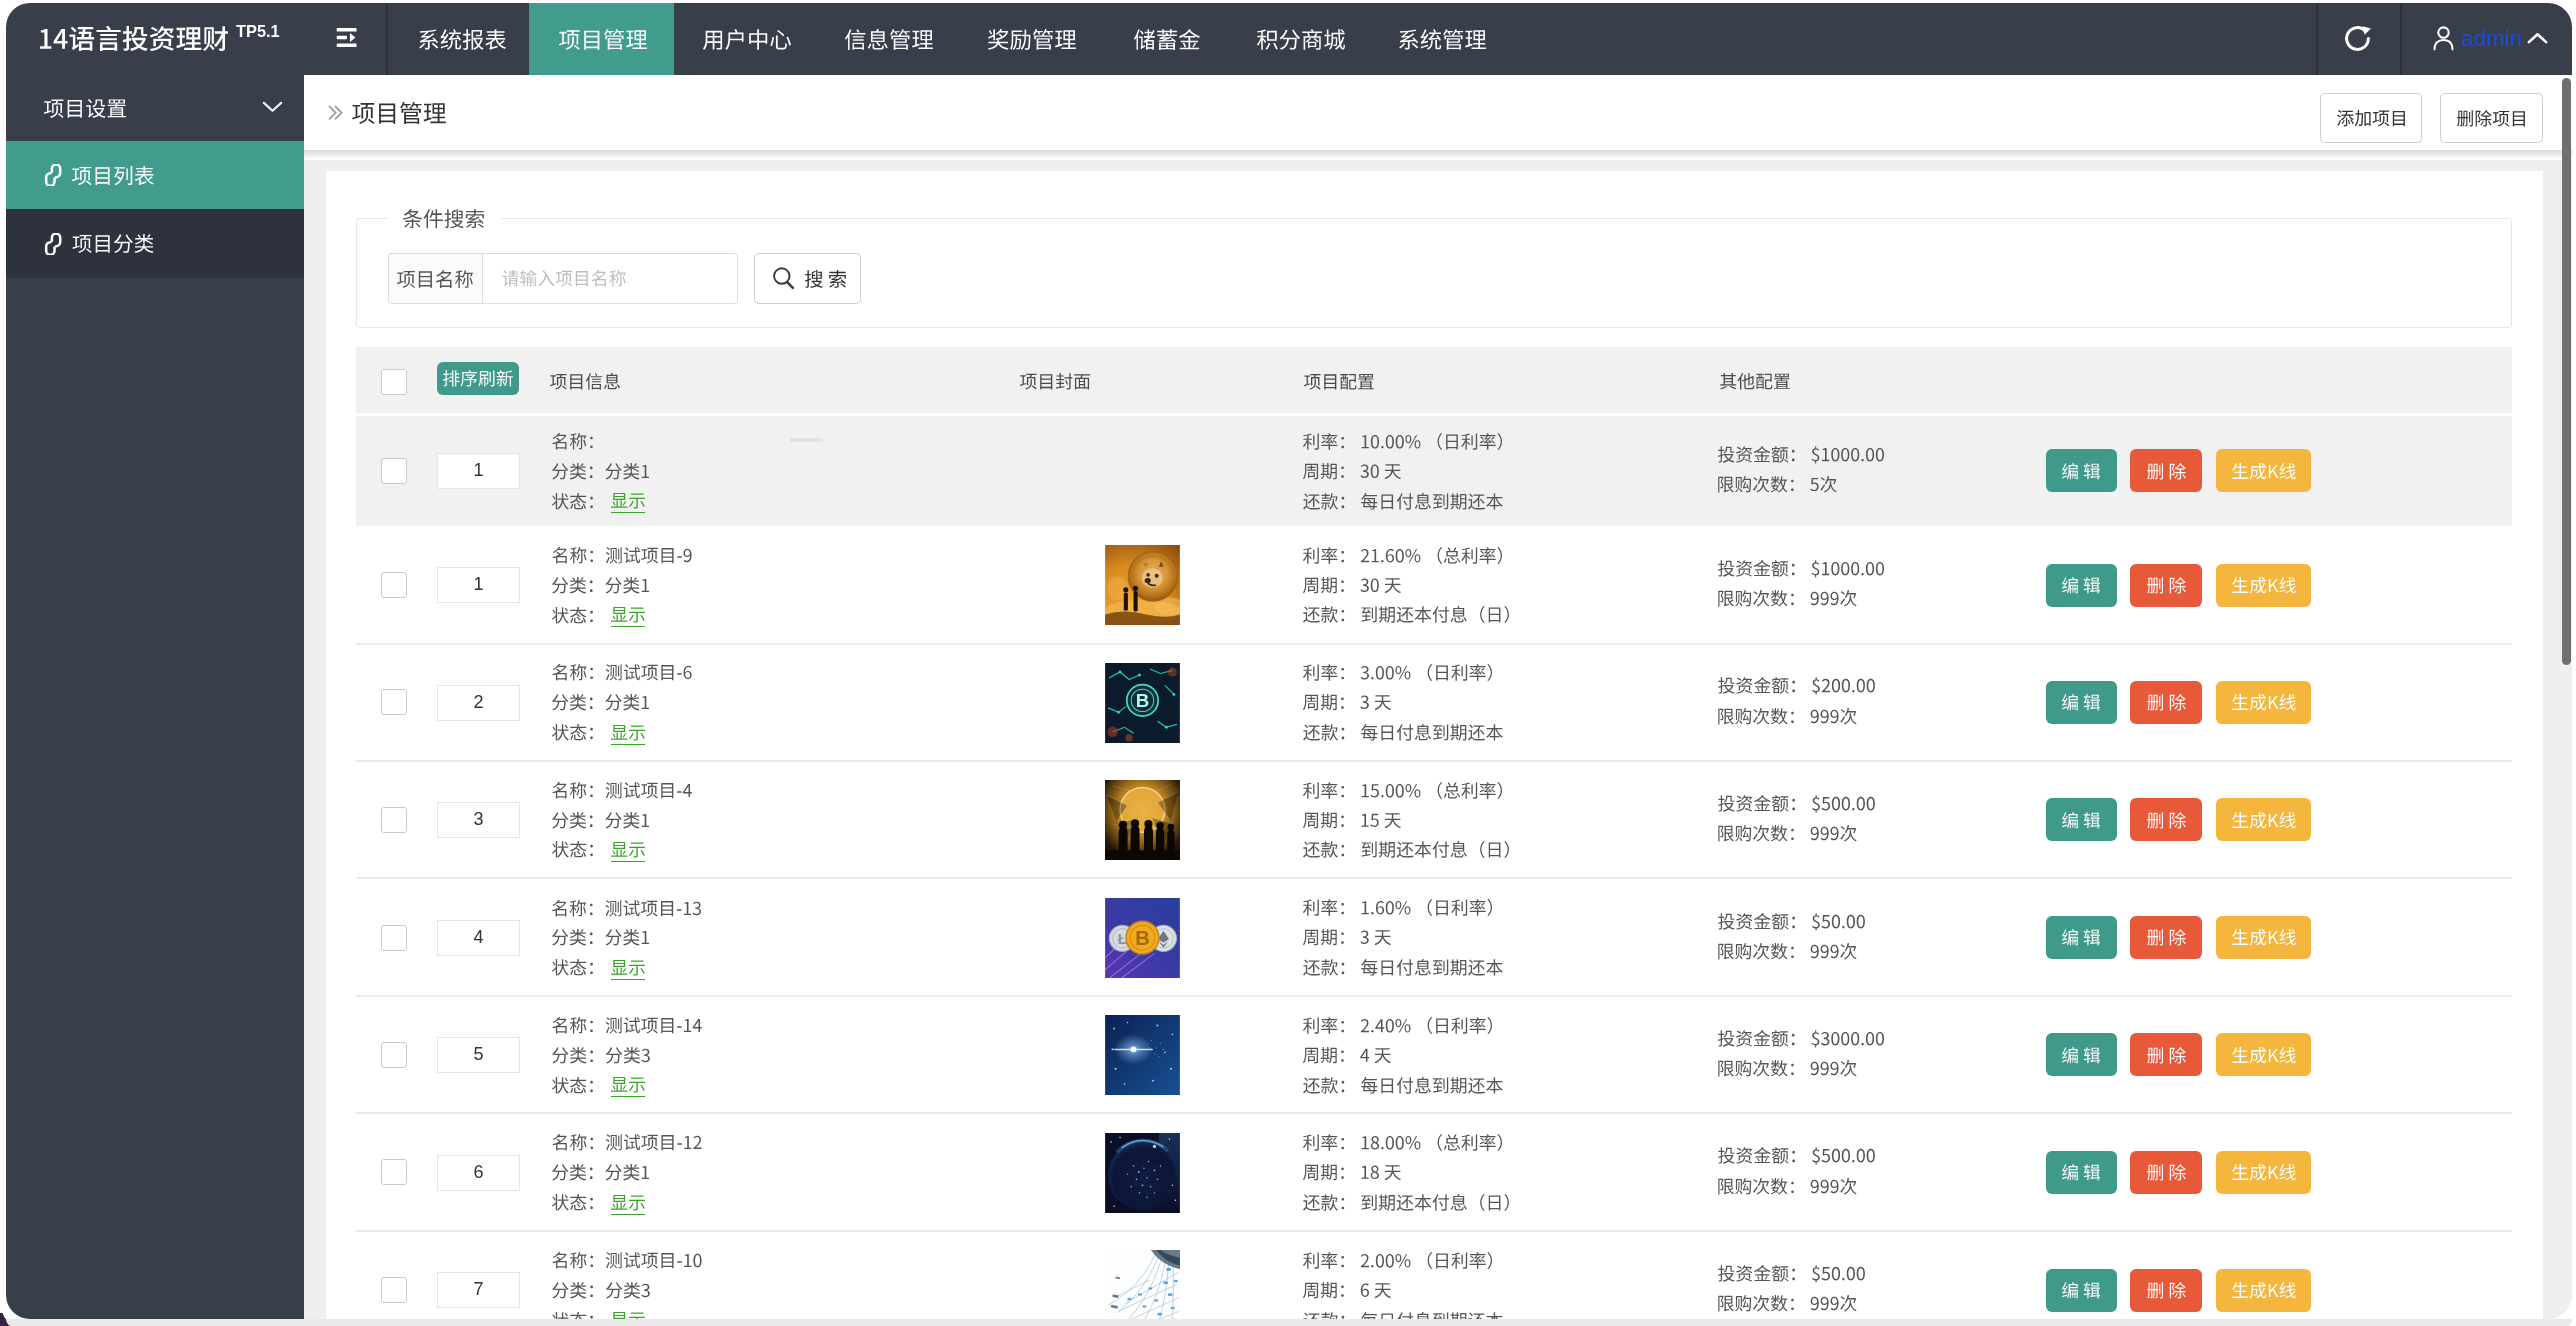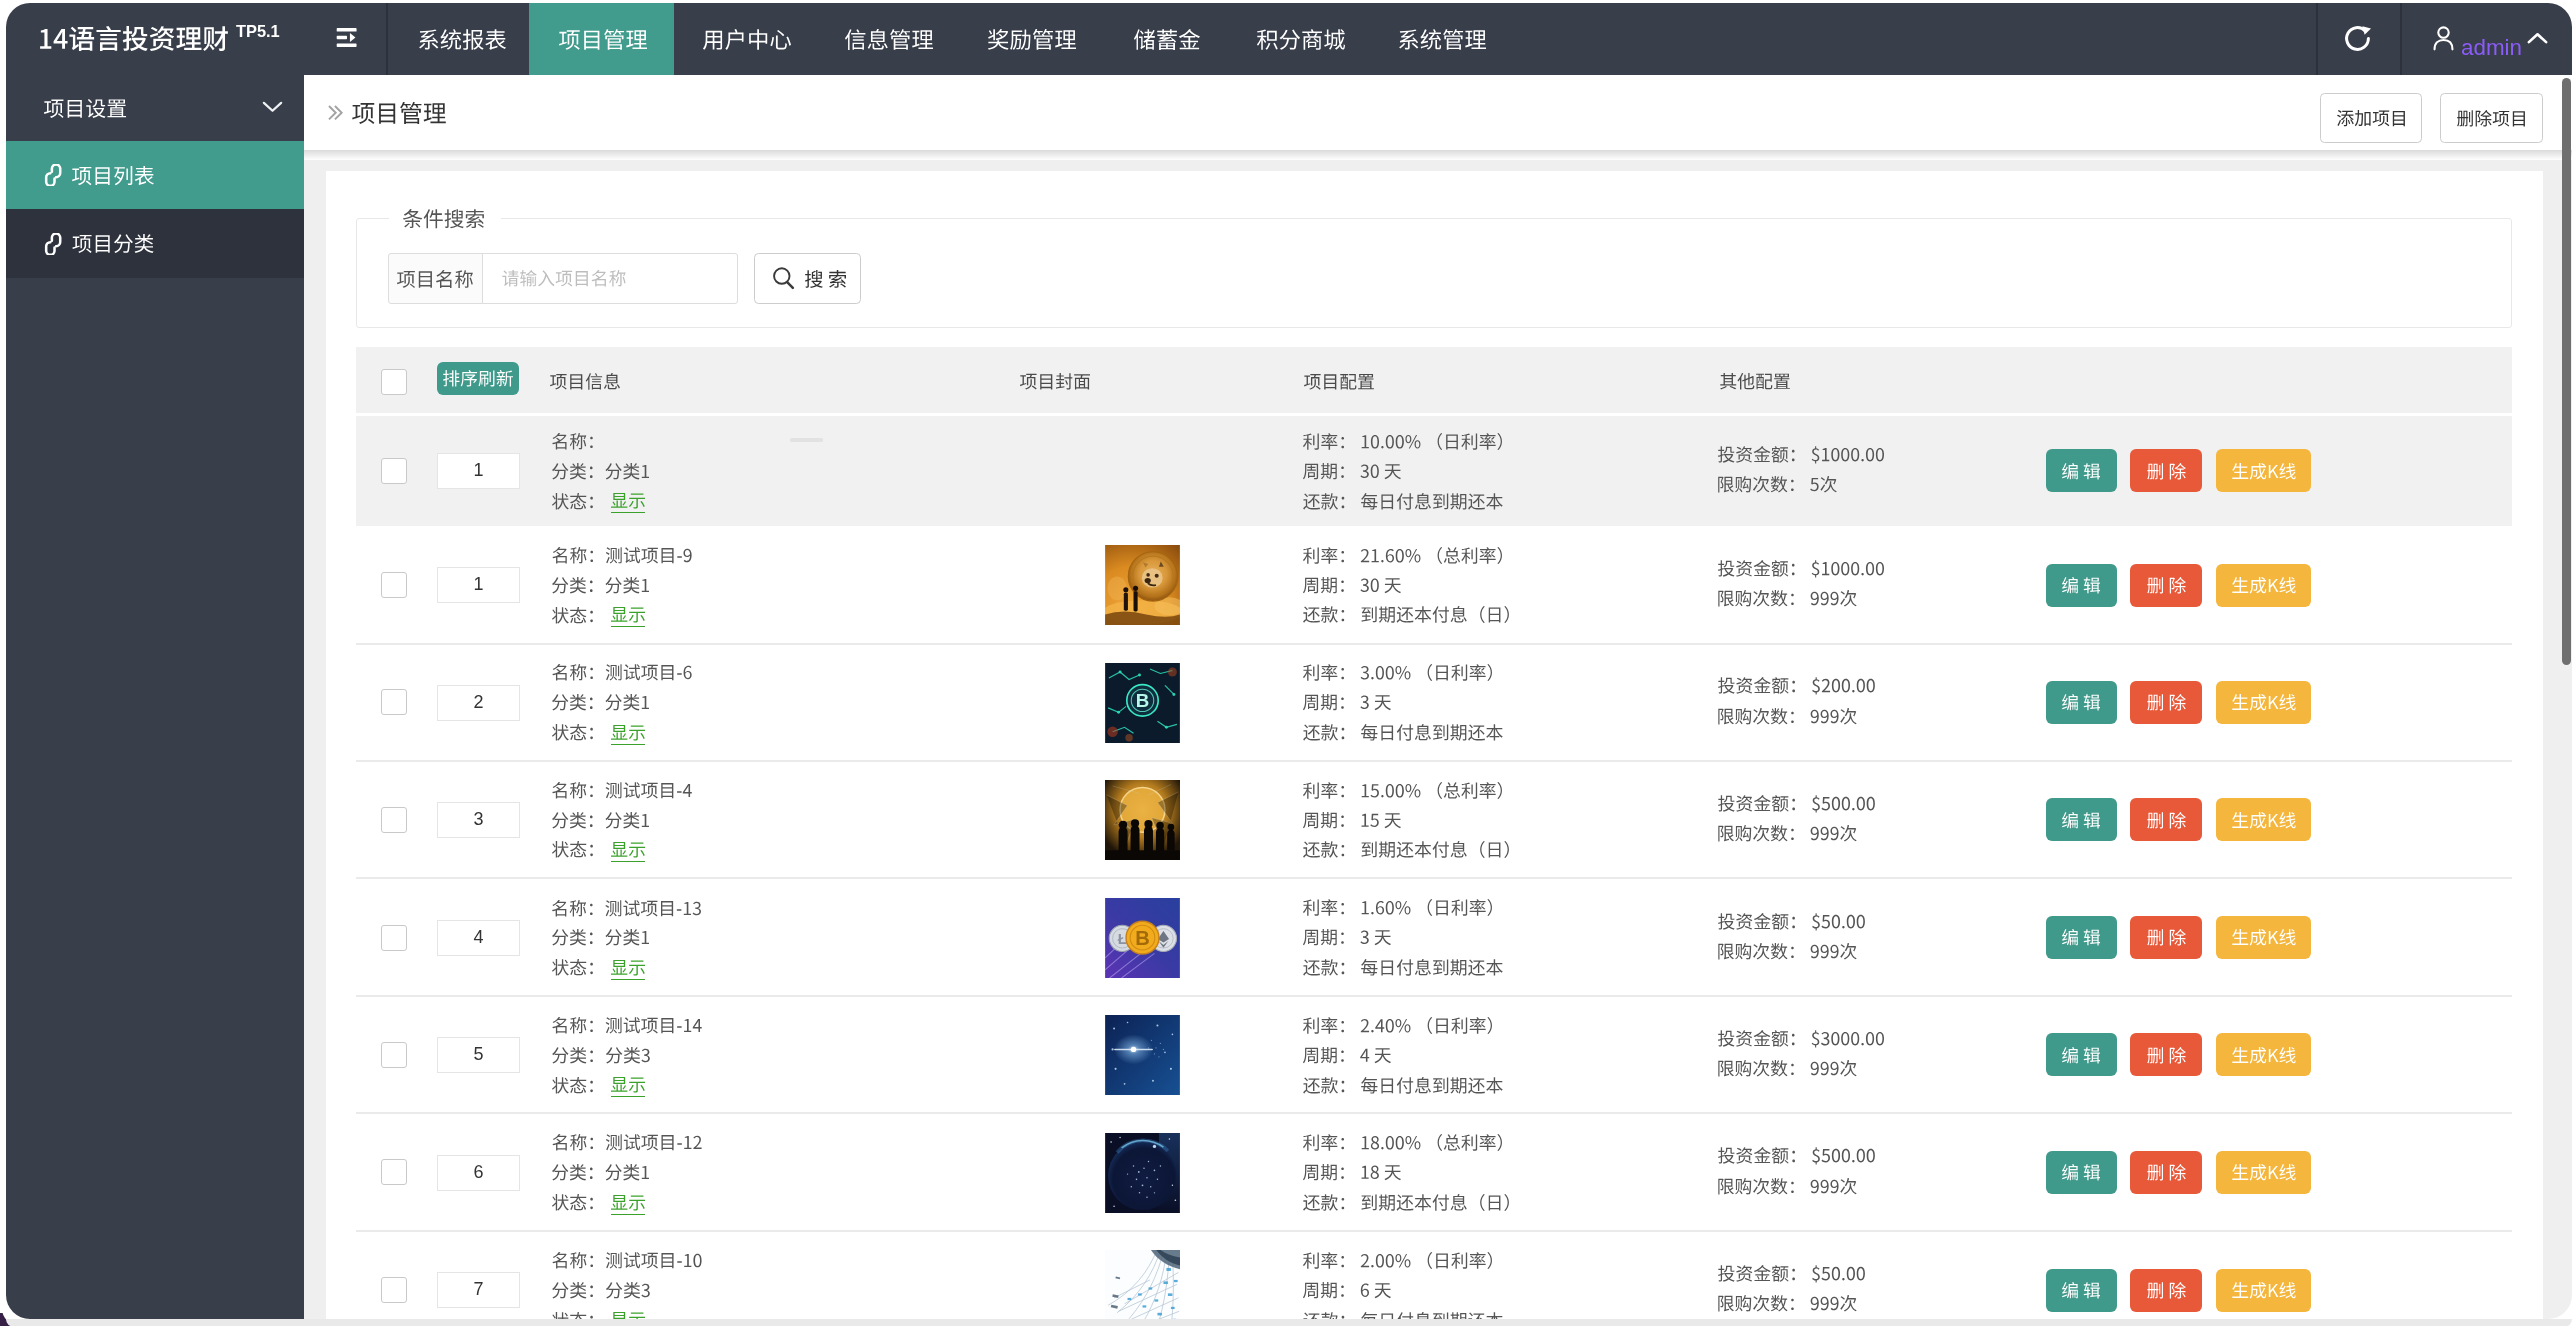--- a/index.html
+++ b/index.html
@@ -117,21 +117,21 @@
 <div style="position:absolute;left:2316px;top:0;width:1.5px;height:75px;background:#2c313b"></div>
 <div style="position:absolute;left:2400px;top:0;width:1.5px;height:75px;background:#2c313b"></div>
 <svg style="position:absolute;left:2341px;top:21.6px" width="33" height="33" viewBox="0 0 44 44">
 <path d="M36.5 22 a14.5 14.5 0 1 1 -4.2-10.2" fill="none" stroke="#fff" stroke-width="4" stroke-linecap="round"></path>
 <polygon points="28.5,5.5 40,8.5 31.5,17" fill="#fff"></polygon>
       </svg>
 <svg style="position:absolute;left:2430px;top:24px" width="27" height="27.6" viewBox="0 0 36 37">
 <circle cx="18" cy="11.5" r="7" fill="none" stroke="#fff" stroke-width="2.8"></circle>
 <path d="M6 34 c0-8.5 5-12.5 12-12.5 s12 4 12 12.5" fill="none" stroke="#fff" stroke-width="2.8" stroke-linecap="round"></path>
       </svg>
-<div style="position:absolute;left:2461px;top:35px;font:22.4px 'Liberation Sans',sans-serif;color:#8b5cf6">admin</div>
+<div style="position:absolute;left:2461px;top:26px;font:22.4px 'Liberation Sans',sans-serif;color:#1d4ed8">admin</div>
 <svg style="position:absolute;left:2527px;top:32px" width="21" height="12" viewBox="0 0 28 16">
 <path d="M2.5 13.5 L14 3 L25.5 13.5" fill="none" stroke="#fff" stroke-width="3.5" stroke-linecap="round" stroke-linejoin="round"></path>
       </svg>
 <div style="position:absolute;left:0;top:75px;width:304px;height:1251px;background:#383e4a"></div>
 <svg class="tx" style="left:44px;top:99px;width:82px;height:19px;color:#fff" viewBox="0.8 -23.0 109.6 25.3">
         <use href="#t10"></use>
       </svg>
 <svg style="position:absolute;left:262px;top:101px" width="21" height="12" viewBox="0 0 28 16">
 <path d="M2.5 2.5 L14 13 L25.5 2.5" fill="none" stroke="#eef0f3" stroke-width="3" stroke-linecap="round" stroke-linejoin="round"></path>
       </svg>

